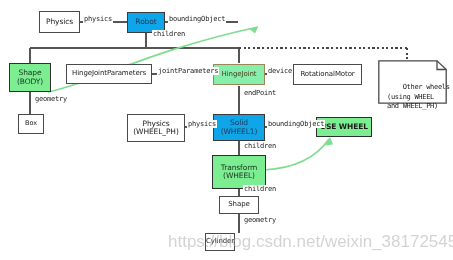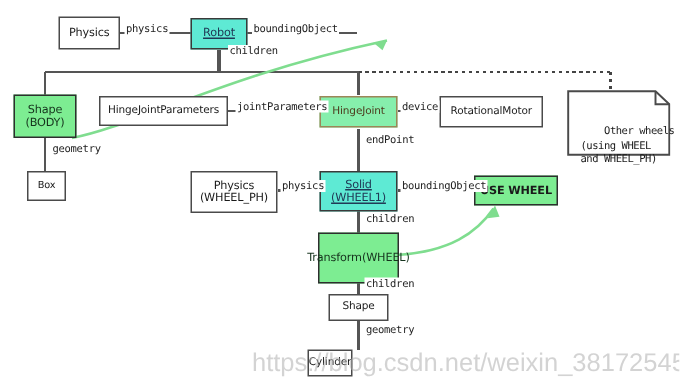--- a/index.html
+++ b/index.html
@@ -31,21 +31,21 @@
     justify-content: center;
     text-align: center;
     border: 1.4px solid #444444;
     background: #ffffff;
     color: #1a1a1a;
     line-height: 1.12;
     letter-spacing: -0.1px;
     z-index: 3;
   }
   .node span { display: block; }
-  .node.blue  { background: #5eead4; border-color: #3a3a3a; border-width: 1.6px; text-decoration: underline; }
+  .node.blue  { background: #0ea5e9; border-color: #3a3a3a; border-width: 1.6px; }
   .node.green { background: #7ded92; border-color: #2e2e2e; border-width: 1.7px; }
   .node.tan   { background: #86efac; border-color: #9c8658; border-width: 1.5px; }
   .node.plain { background: #ffffff; border-color: #4a4a4a; }
   .node.bold  { font-weight: bold; }
   .edge-label {
     position: absolute;
     font-family: "DejaVu Sans Mono", monospace;
     font-size: 7px;
     color: #222222;
     white-space: nowrap;
@@ -176,21 +176,21 @@
 
   <div class="node blue" style="left:213px; top:114px; width:52px; height:27px; flex-direction:column; font-size:7.5px; color:#203a56;align-items:center;">
     <span>Solid</span>
     <span>(WHEEL1)</span>
   </div>
 
   <div class="node green bold" style="left:316px; top:117px; width:56px; height:20px; font-size:7.5px;">
     <span>USE WHEEL</span>
   </div>
 
-  <div class="node green" style="left:212px; top:155px; width:54px; height:34px; font-size:7.5px; color:#16331d;align-items:center;">
+  <div class="node green" style="left:212px; top:155px; width:54px; height:34px; flex-direction:column; font-size:7.5px; color:#16331d;align-items:center;">
     <span>Transform</span>
     <span>(WHEEL)</span>
   </div>
 
   <div class="node plain" style="left:219px; top:196px; width:40px; height:18px; font-size:7px;">
     <span>Shape</span>
   </div>
 
   <div class="node plain" style="left:205px; top:233px; width:30px; height:18px; font-size:7px;">
     <span>Cylinder</span>

